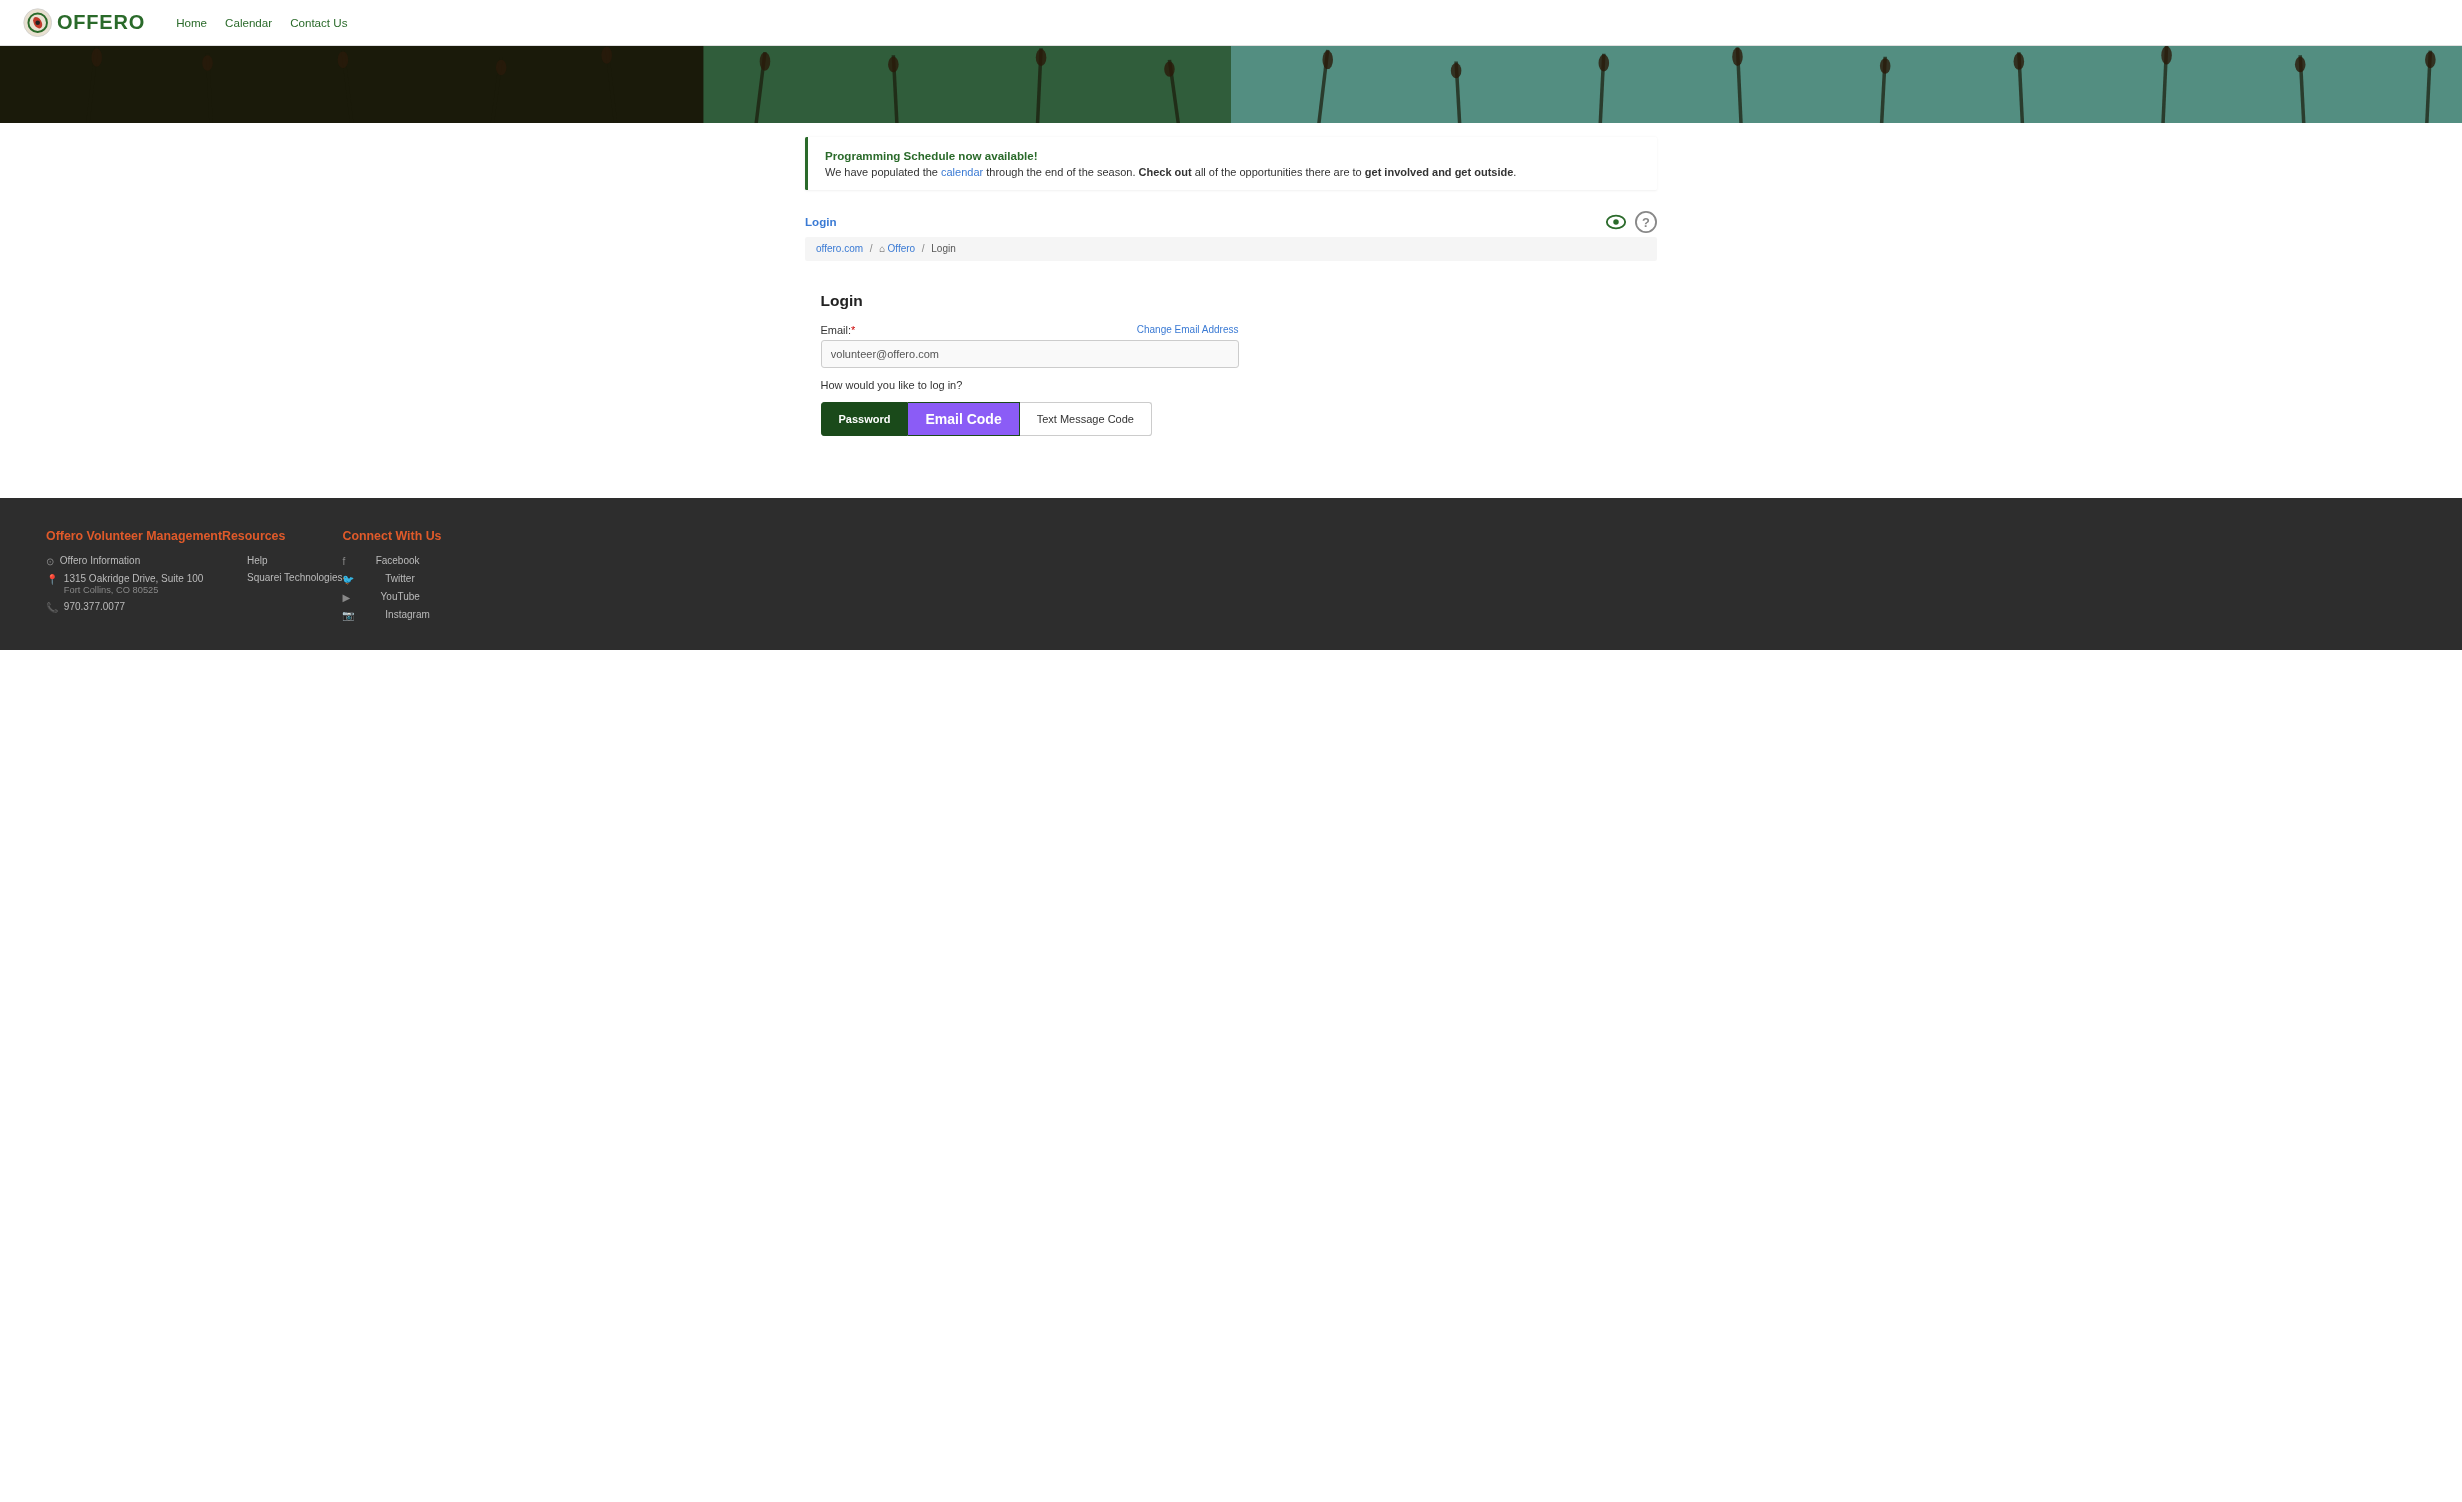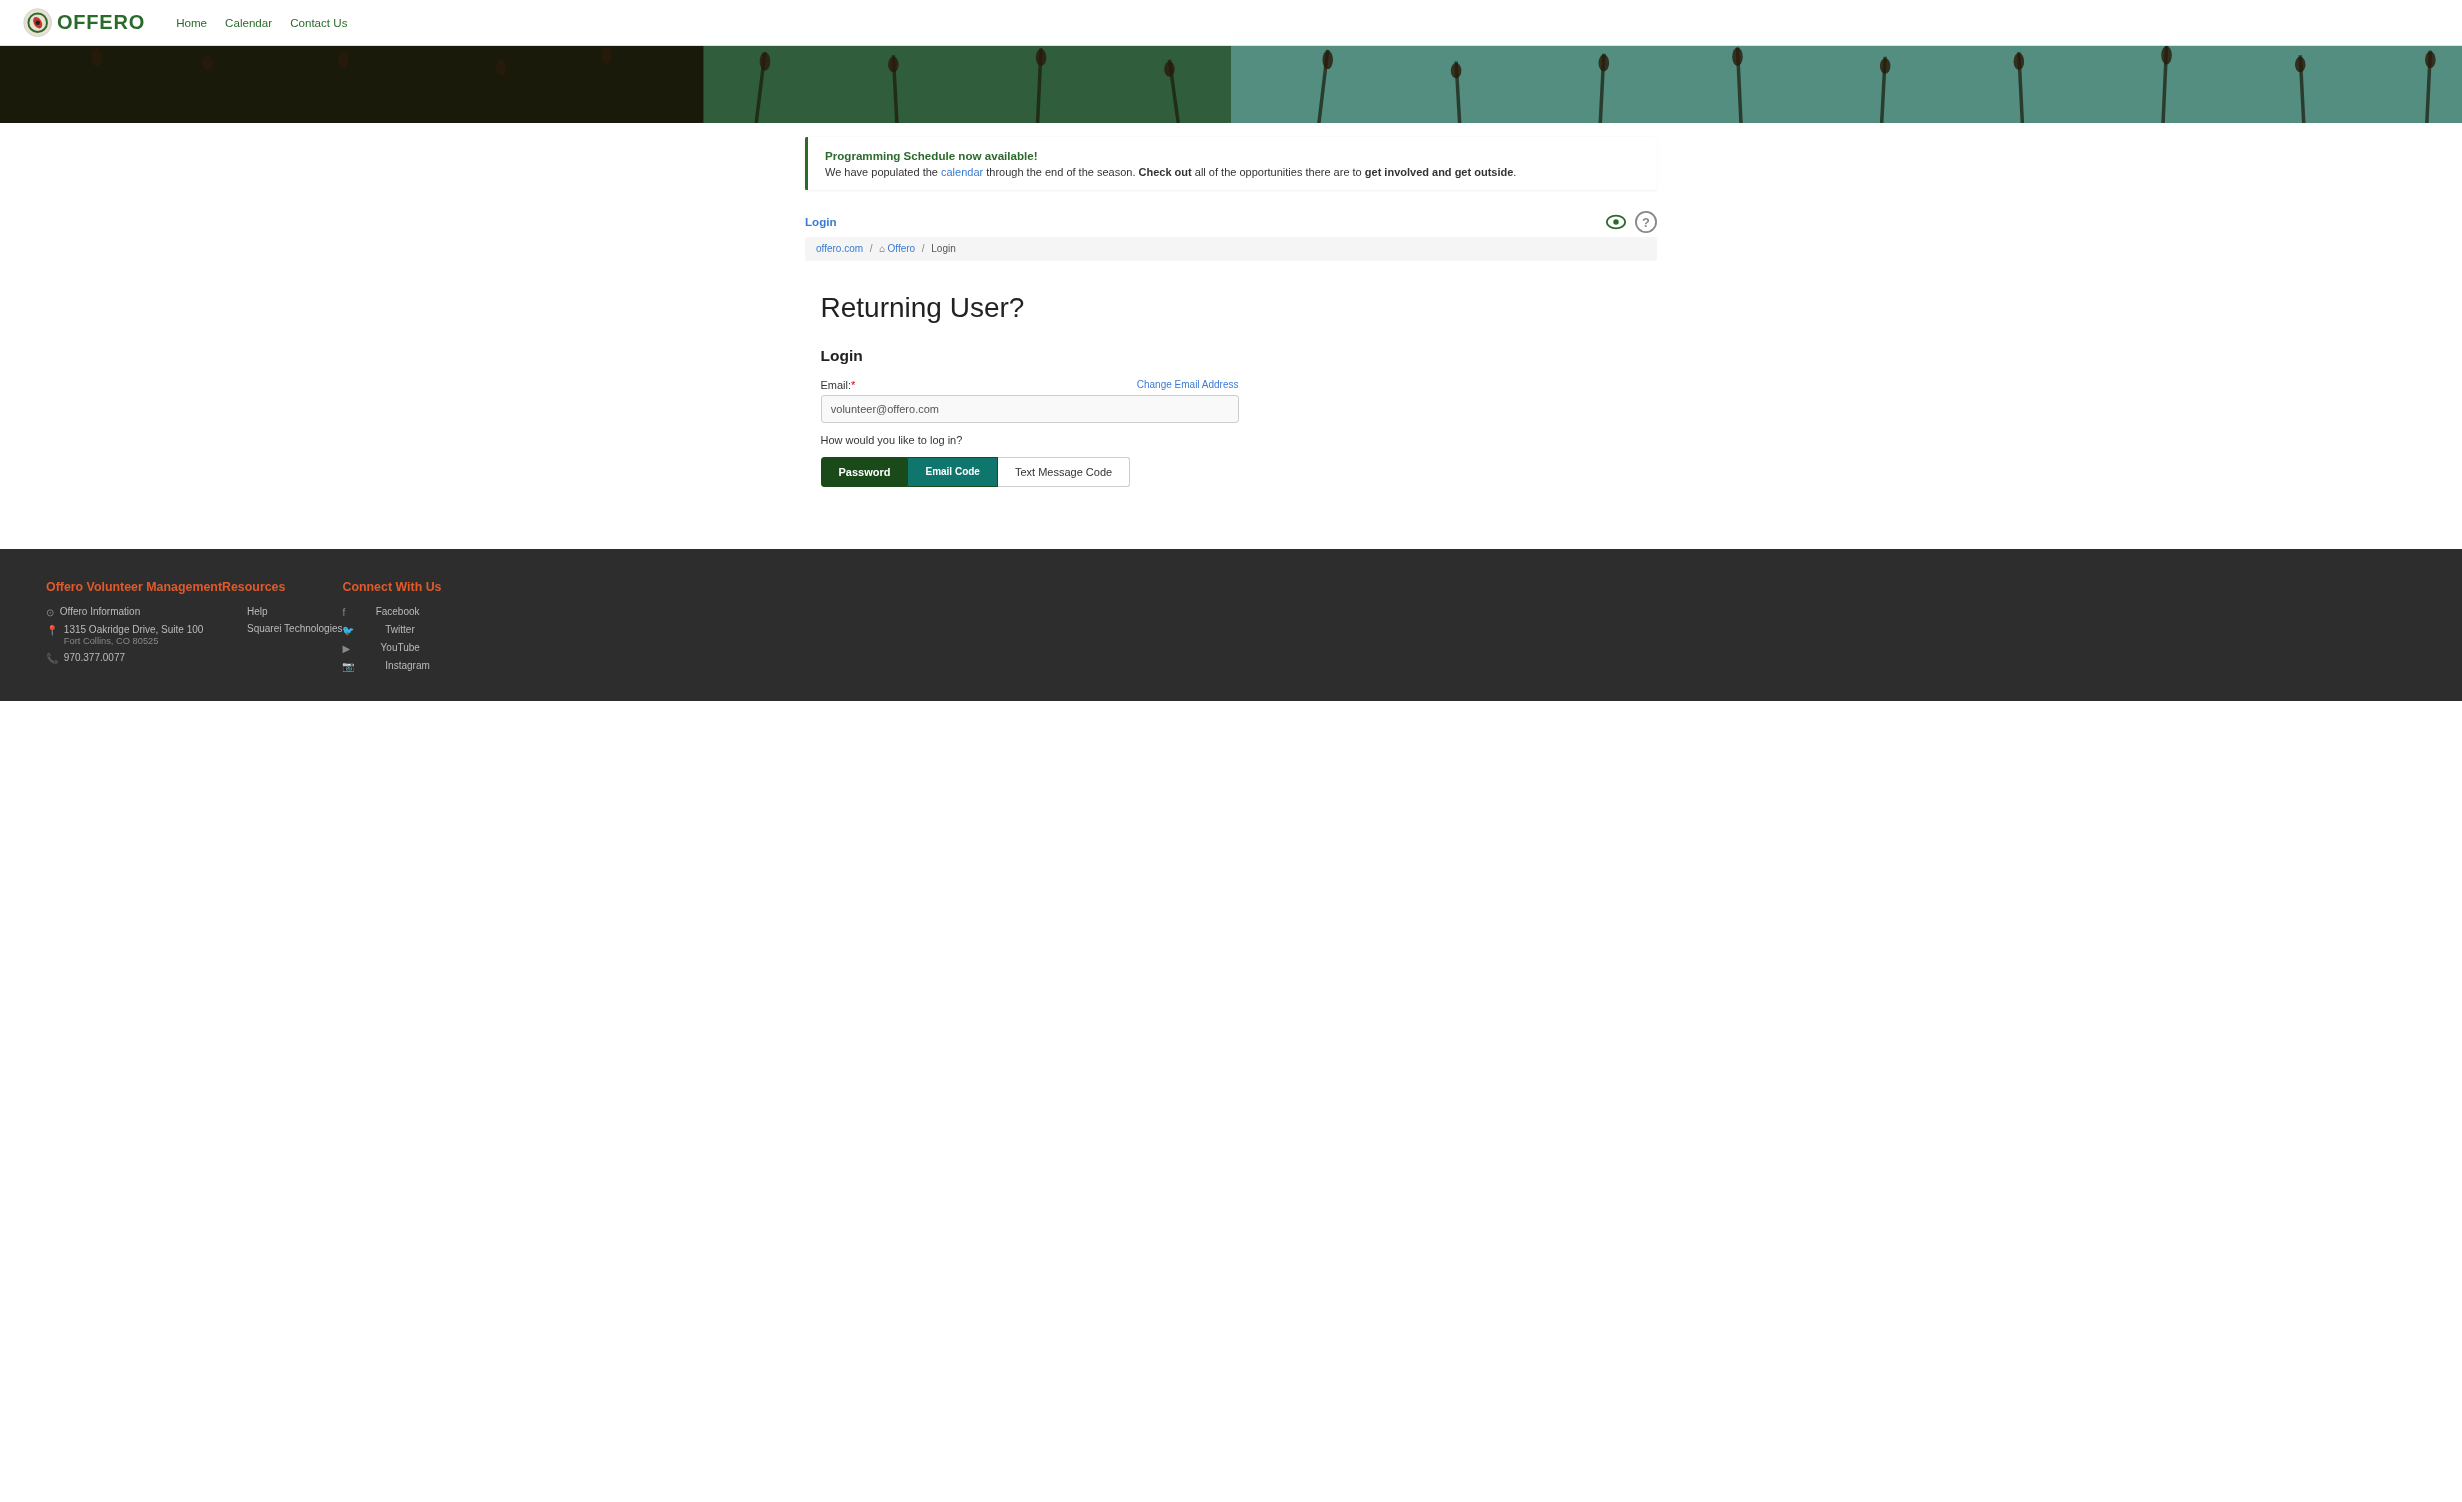--- a/index.html
+++ b/index.html
@@ -182,26 +182,26 @@
       background: #1a4a1a;
       color: #fff;
       border: 1.5px solid #1a4a1a;
       padding: 7.7px 17px;
       font-size: 11px;
       font-weight: bold;
       border-radius: 3.1px 0 0 3.1px;
       cursor: pointer;
     }
     .btn-email-code {
-      background: #0f766e;
+      background: #8b5cf6;
       color: #fff;
       border: 1.5px solid #1a4a1a;
       border-left: none;
       padding: 7.7px 17px;
-      font-size: 10px;
+      font-size: 14px;
       font-weight: bold;
       border-radius: 0;
       cursor: pointer;
     }
     .btn-text-message {
       background: #fff;
       color: #333;
       border: 1.5px solid #ccc;
       border-left: none;
       padding: 7.7px 17px;
@@ -343,21 +343,20 @@
 
 <div class="breadcrumb">
   <a href="#">offero.com</a>
   <span class="sep">/</span>
   <span class="home-icon">⌂</span><a href="#">Offero</a>
   <span class="sep">/</span>
   <span>Login</span>
 </div>
 
 <div class="main-content">
-  <h1 class="returning-user-title">Returning User?</h1>
   <div class="login-box">
     <h2>Login</h2>
     <div class="form-row">
       <label>
         <span>Email:</span><span class="req">*</span>
       </label>
       <a href="#" class="change-email">Change Email Address</a>
     </div>
     <input type="email" class="email-input" value="volunteer@offero.com" placeholder="volunteer@offero.com" style="">
     <div class="how-login">How would you like to log in?</div>

